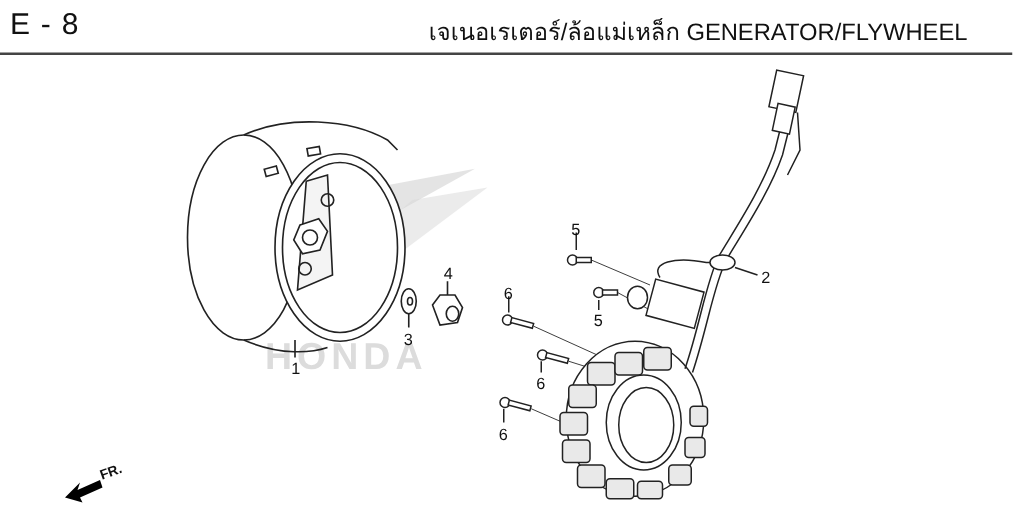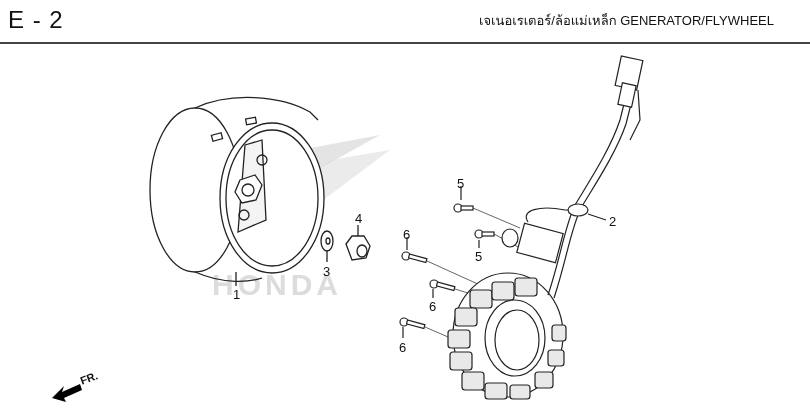--- a/index.html
+++ b/index.html
@@ -1,27 +1,27 @@
 <!DOCTYPE html>
 <html><head>
 <meta charset="utf-8">
 <style>
   html,body{margin:0;padding:0;background:#fff;}
   body{width:810px;height:420px;position:relative;overflow:hidden;font-family:"Liberation Sans",sans-serif;color:#111;}
   .code{position:absolute;left:8px;top:6px;font-size:24px;letter-spacing:1px;}
-  .title{position:absolute;right:36px;top:10px;font-size:13px;white-space:nowrap;margin-left:45px;}
+  .title{position:absolute;right:36px;top:10px;font-size:19px;white-space:nowrap;margin-left:45px;}
   .rule{position:absolute;left:0;top:42px;width:810px;height:2px;background:#444;}
   svg.dia{position:absolute;left:0;top:0;}
   .callout{position:absolute;font-size:13px;}
   .fr{position:absolute;left:60px;top:372px;}
 </style>
 </head>
 <body>
 
-<div class="code">E - 2</div>
+<div class="code">E - 8</div>
 <div class="title">เจเนอเรเตอร์/ล้อแม่เหล็ก  GENERATOR/FLYWHEEL</div>
 <div class="rule"></div>
 
 <svg class="dia" width="810" height="420" viewBox="0 0 810 420">
 
   <g fill="#d8d8d8">
     <path d="M215,240 L250,160 L300,150 L380,135 L290,185 L260,240 Z" opacity="0.7"></path>
     <path d="M230,245 L330,160 L390,150 L310,210 Z" opacity="0.5"></path>
     <text x="212" y="295" font-size="30" font-family="Liberation Sans, sans-serif" font-weight="bold" letter-spacing="4" fill="#dcdcdc">HONDA</text>
   </g>

